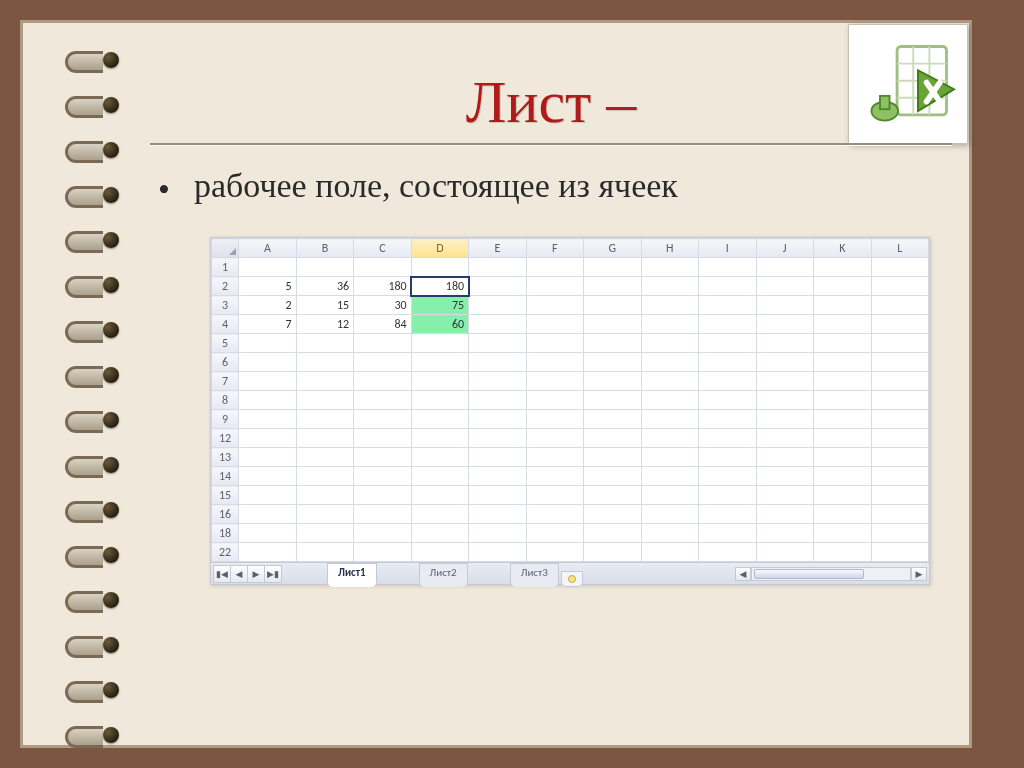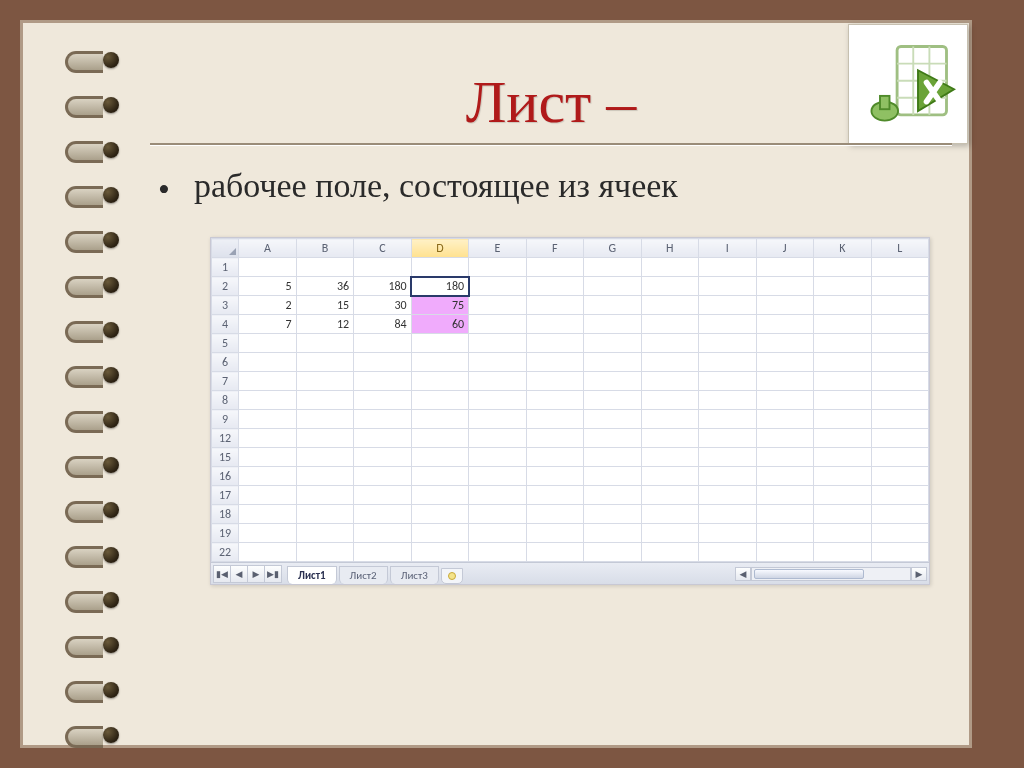--- a/index.html
+++ b/index.html
@@ -138,21 +138,21 @@
   table.grid th.colh.active {
     background: linear-gradient(#fff1c6, #ffe18f);
     color: #8a6a1a;
   }
   .sel {
     background: #fff;
     outline: 2px solid #2a3a6a;
     outline-offset: -1px;
   }
   .selshade {
-    background: #f0abfc;
+    background: #86efac;
   }
   .tabbar {
     display: flex;
     align-items: center;
     height: 22px;
     background: linear-gradient(#e9ecf3, #d8dde8);
     border-top: 1px solid #c4c9d6;
     font-size: 11px;
     color: #3a4258;
     position: relative;
@@ -167,29 +167,30 @@
     display:flex;align-items:center;justify-content:center;
     border: 1px solid #c4c9d6;
     background: linear-gradient(#fdfefe, #e6e9f0);
     margin-right: -1px;
     color: #5a6070;
     font-size: 9px;
     cursor: pointer;
   }
   .tabs { display: flex; align-items: flex-end; margin-left: 4px; gap: 2px; }
   .tab {
-    padding: 2px 10px 2px 10px;
+    padding: 2px 10px 8px 10px;
     background: #e8ebf2;
     border: 1px solid #c4c9d6;
     border-bottom: none;
     border-radius: 0 0 5px 5px;
     color: #5c6378;
     cursor: pointer;
     position: relative;
     top: 1px;
+    margin-left: 40px;
   }
   .tab.active {
     background: #fff;
     color: #2a3050;
     font-weight: 600;
   }
   .newtab {
     width: 22px; height: 16px;
     border: 1px solid #c4c9d6;
     border-radius: 0 0 5px 5px;
@@ -439,20 +440,50 @@
                 <td></td>
                 <td></td>
                 <td></td>
                 <td></td>
                 <td></td>
                 <td></td>
                 <td></td>
                 <td></td>
               </tr>
               <tr>
+                <th class="rowh">13</th>
+                <td></td>
+                <td></td>
+                <td></td>
+                <td></td>
+                <td></td>
+                <td></td>
+                <td></td>
+                <td></td>
+                <td></td>
+                <td></td>
+                <td></td>
+                <td></td>
+              </tr>
+              <tr>
+                <th class="rowh">14</th>
+                <td></td>
+                <td></td>
+                <td></td>
+                <td></td>
+                <td></td>
+                <td></td>
+                <td></td>
+                <td></td>
+                <td></td>
+                <td></td>
+                <td></td>
+                <td></td>
+              </tr>
+              <tr>
                 <th class="rowh">15</th>
                 <td></td>
                 <td></td>
                 <td></td>
                 <td></td>
                 <td></td>
                 <td></td>
                 <td></td>
                 <td></td>
                 <td></td>
@@ -469,51 +500,21 @@
                 <td></td>
                 <td></td>
                 <td></td>
                 <td></td>
                 <td></td>
                 <td></td>
                 <td></td>
                 <td></td>
               </tr>
               <tr>
-                <th class="rowh">17</th>
-                <td></td>
-                <td></td>
-                <td></td>
-                <td></td>
-                <td></td>
-                <td></td>
-                <td></td>
-                <td></td>
-                <td></td>
-                <td></td>
-                <td></td>
-                <td></td>
-              </tr>
-              <tr>
                 <th class="rowh">18</th>
-                <td></td>
-                <td></td>
-                <td></td>
-                <td></td>
-                <td></td>
-                <td></td>
-                <td></td>
-                <td></td>
-                <td></td>
-                <td></td>
-                <td></td>
-                <td></td>
-              </tr>
-              <tr>
-                <th class="rowh">19</th>
                 <td></td>
                 <td></td>
                 <td></td>
                 <td></td>
                 <td></td>
                 <td></td>
                 <td></td>
                 <td></td>
                 <td></td>
                 <td></td>

